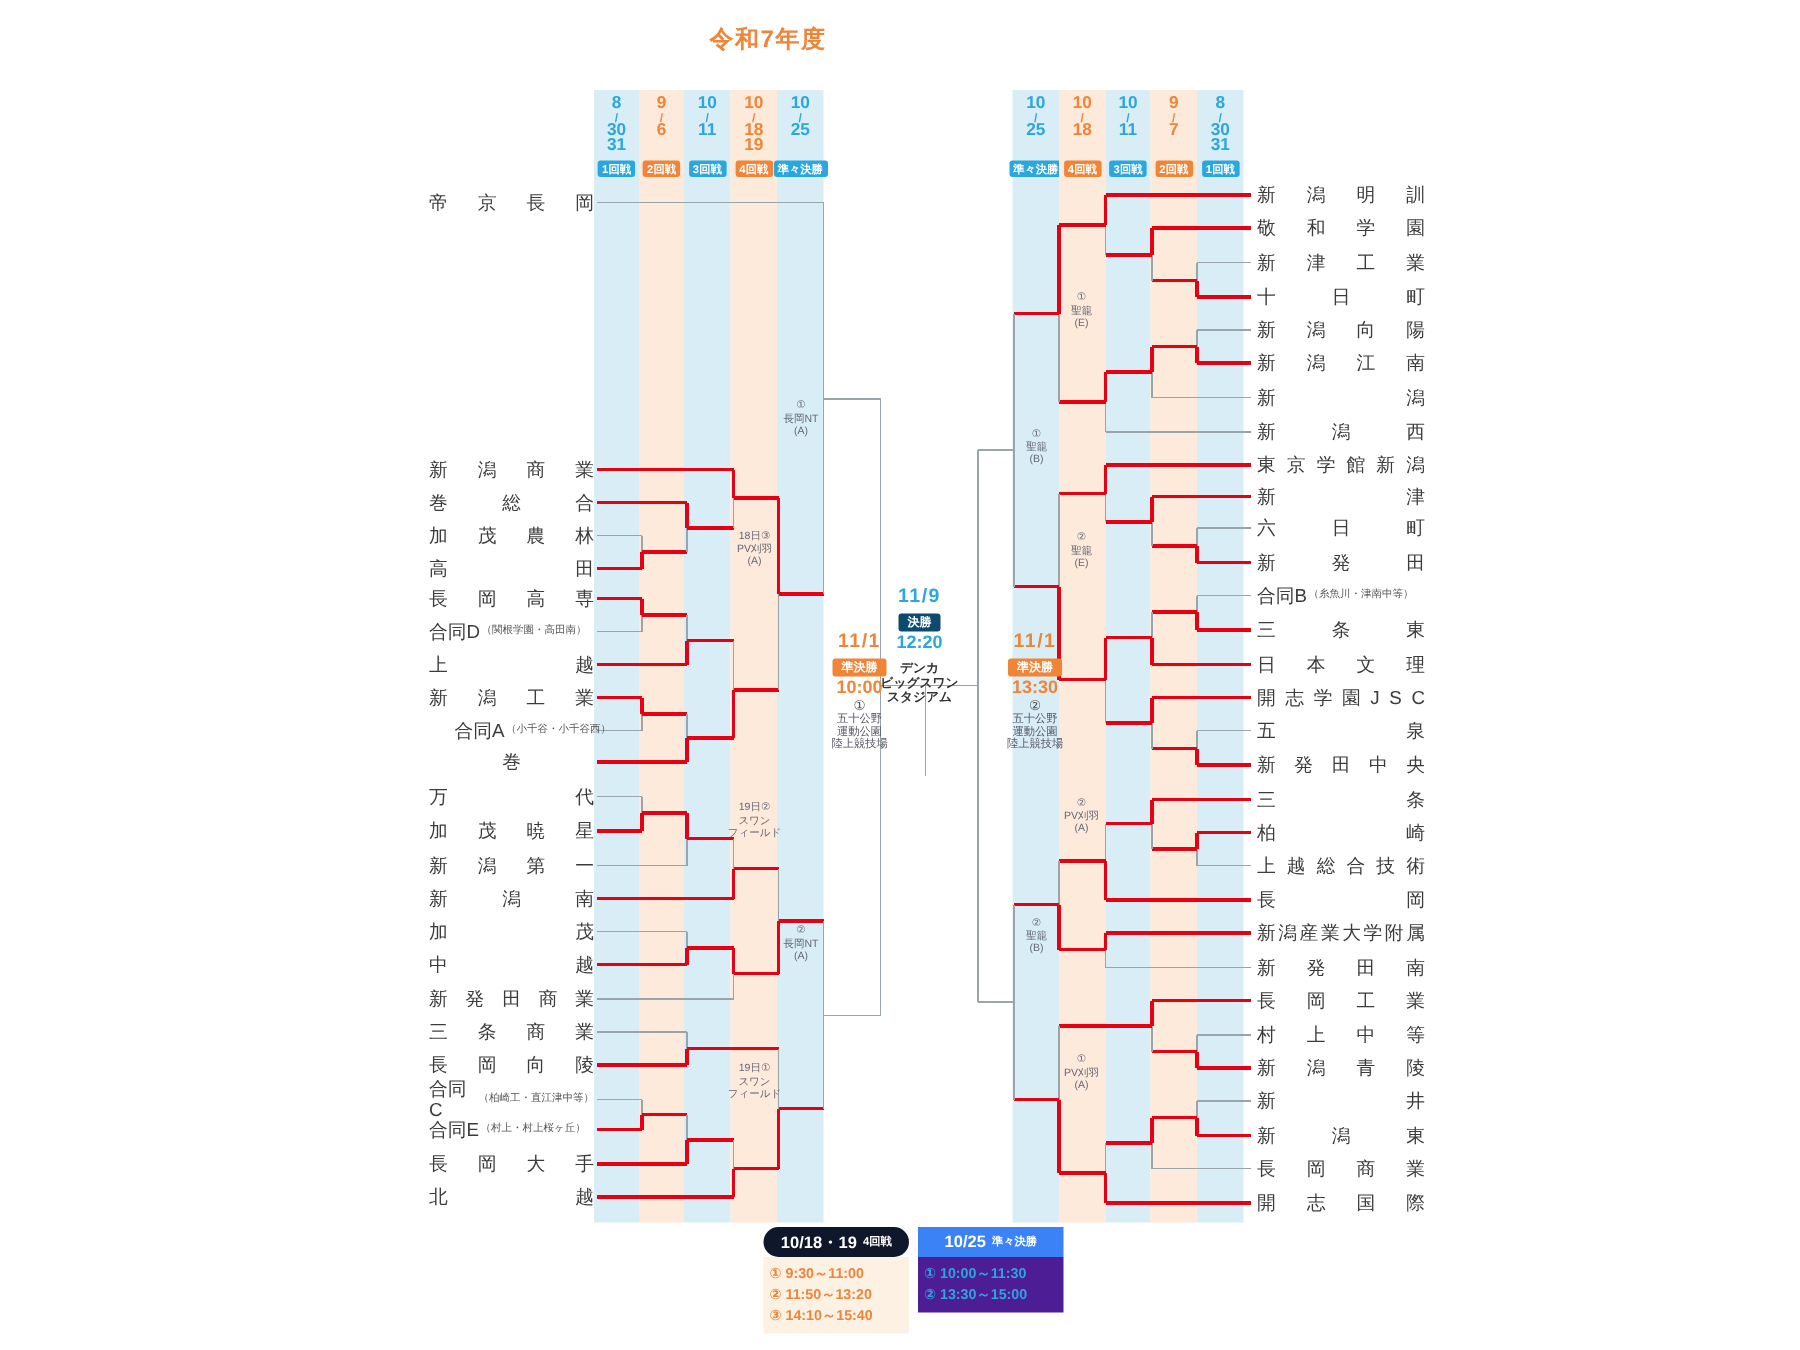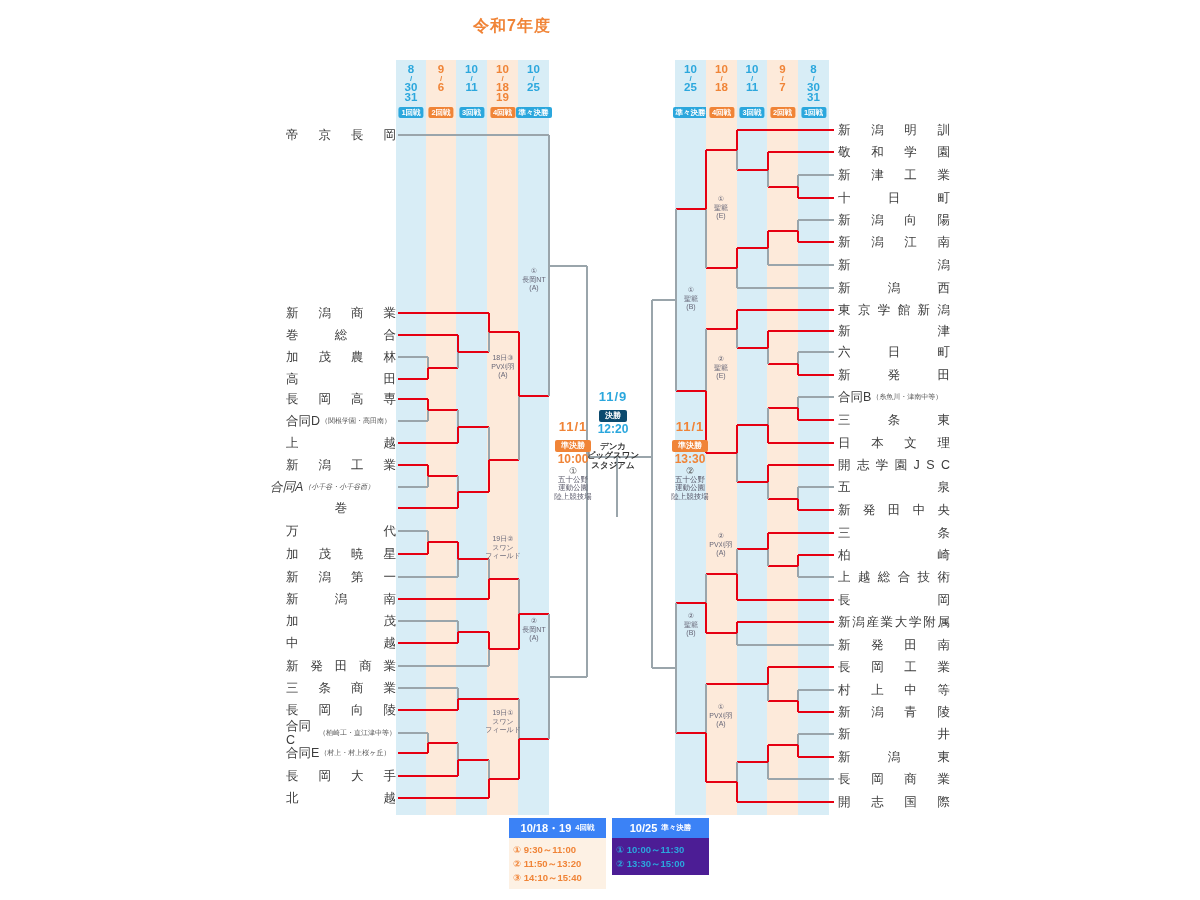--- a/index.html
+++ b/index.html
@@ -382,21 +382,21 @@
       <div class="team" style="top: 436px; left: 286px; width: 110px;">
         <span>上</span>
         <span>越</span>
       </div>
       <div class="team" style="top: 458px; left: 286px; width: 110px;">
         <span>新</span>
         <span>潟</span>
         <span>工</span>
         <span>業</span>
       </div>
-      <div class="team has-sub" style="top: 480px; left: 270px; width: 110px; font-style: italic;">
+      <div class="team has-sub" style="top: 480px; left: 303px; width: 110px;">
         <span>合同A</span>
         <span class="sub">（小千谷・小千谷西）</span>
       </div>
       <div class="team single" style="top: 501px; left: 286px; width: 110px;">
         <span>巻</span>
       </div>
       <div class="team" style="top: 524px; left: 286px; width: 110px;">
         <span>万</span>
         <span>代</span>
       </div>
@@ -721,21 +721,21 @@
     <div class="cdate sf" style="color: rgb(240, 132, 55);">11/1</div>
     <div><span class="cbadge sfb" style="background: rgb(240, 132, 55);">準決勝</span></div>
     <div class="ctime sf" style="color: rgb(240, 132, 55);">13:30</div>
     <div class="cnum">②</div>
     <div class="cvenue small">五十公野</div>
     <div class="cvenue small">運動公園</div>
     <div class="cvenue small">陸上競技場</div>
   </div>
 
   <div class="legend" style="left:509px;top:818px;">
-    <div class="legend-hdr" id="lh-left" style="background: #3b82f6;">
+    <div class="legend-hdr" id="lh-left" style="background: #0f172a; border-radius: 10px;">
       <span>10/18・19</span>
       <span class="lr">4回戦</span>
     </div>
     <div class="legend-body" id="lb-left" style="background: rgb(253, 241, 228);">
         <div class="legend-row" style="color: rgb(240, 132, 55);">①  9:30～11:00</div>
         <div class="legend-row" style="color: rgb(240, 132, 55);">② 11:50～13:20</div>
         <div class="legend-row" style="color: rgb(240, 132, 55);">③ 14:10～15:40</div>
       </div>
   </div>
   <div class="legend" style="left:612px;top:818px;">

